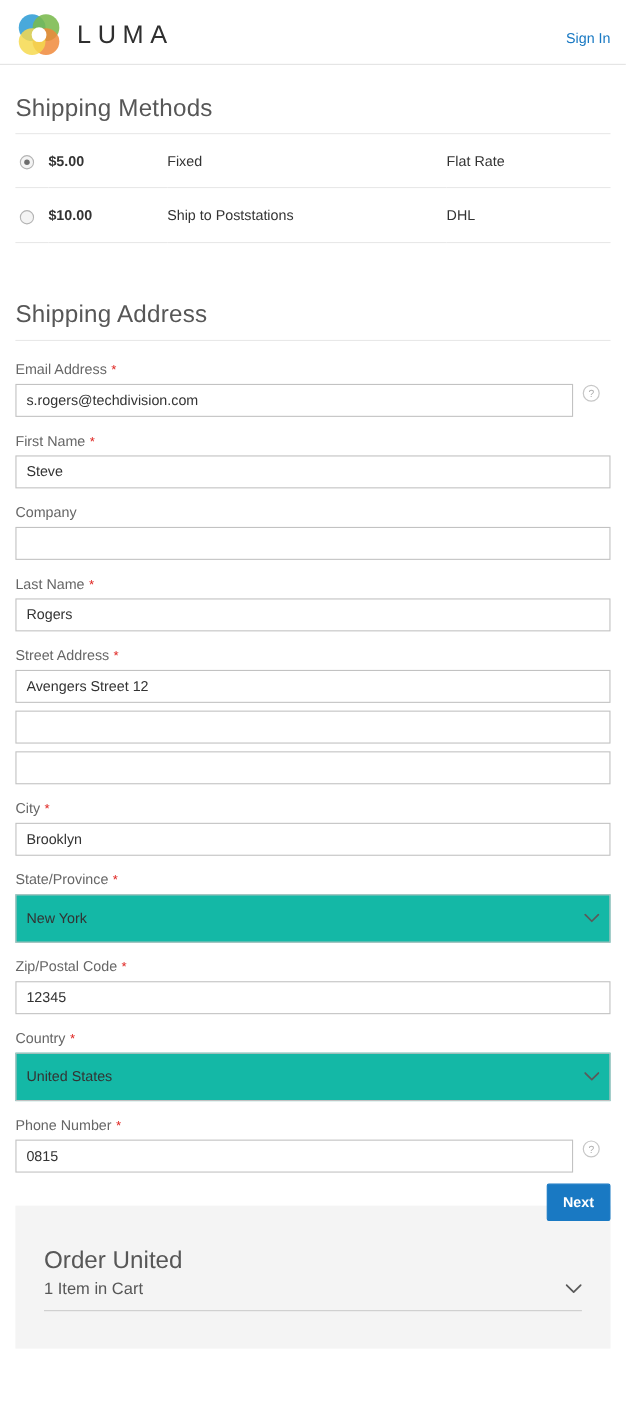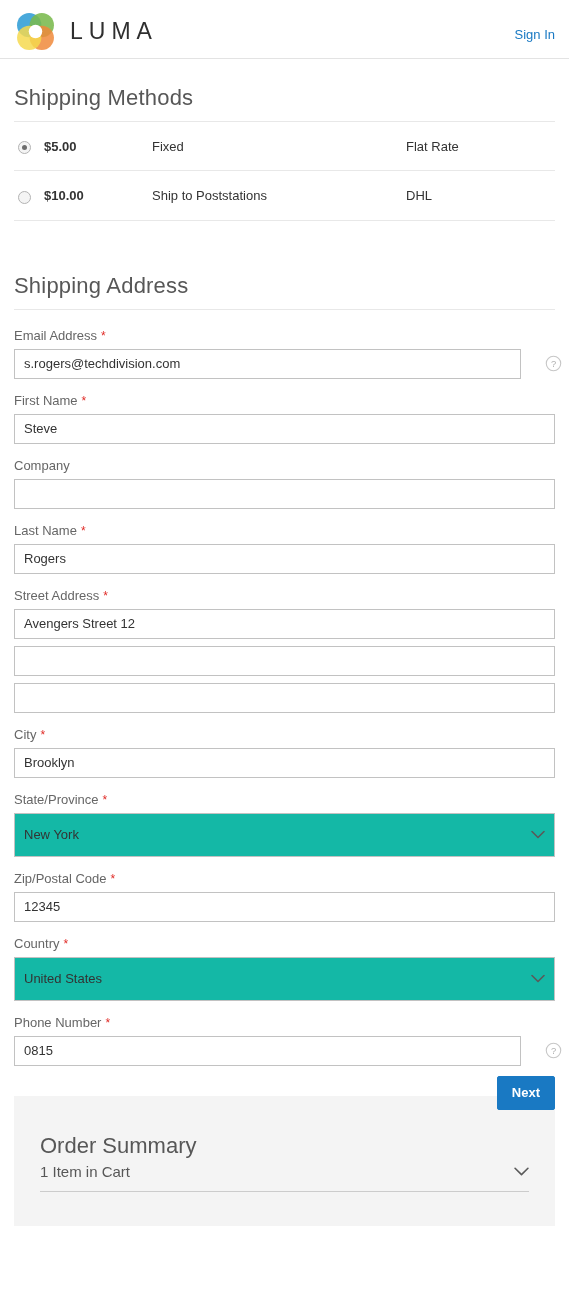--- a/index.html
+++ b/index.html
@@ -125,22 +125,20 @@
     color: #666666;
     margin-bottom: 6px;
   }
   .req-star {
     color: #e02b27;
     font-size: 12px;
     margin-left: 4px;
   }
   .ctrl-row {
     display: flex;
-    align-items: center;
-    gap: 16px;
   }
   .txt-input {
     height: 30px;
     border: 1px solid #c2c2c2;
     background: #ffffff;
     font-size: 13px;
     color: #333333;
     padding: 0 9px;
     width: 100%;
     font-family: "Liberation Sans", sans-serif;
@@ -368,20 +366,20 @@
       <svg class="help-icon" viewBox="0 0 20 20">
         <circle cx="10" cy="10" r="8.5" fill="none" stroke="#c7c7c7" stroke-width="1.3"></circle>
         <text x="10" y="14" text-anchor="middle" font-size="11" fill="#b0b0b0" font-family="Liberation Sans, sans-serif">?</text>
       </svg>
     </div>
   </div>
 </div>
 
 <div class="summary-wrap">
   <button class="next-btn">Next</button>
-  <h2 class="summary-title">Order Summary</h2>
+  <h2 class="summary-title">Order United</h2>
   <div class="cart-row">
     <span class="cart-label">1 Item in Cart</span>
     <svg width="15" height="10" viewBox="0 0 14 9">
       <path d="M1 1 L7 7 L13 1" fill="none" stroke="#5a5a5a" stroke-width="1.5" stroke-linecap="round" stroke-linejoin="round"></path>
     </svg>
   </div>
 </div>
 
 </body></html>

